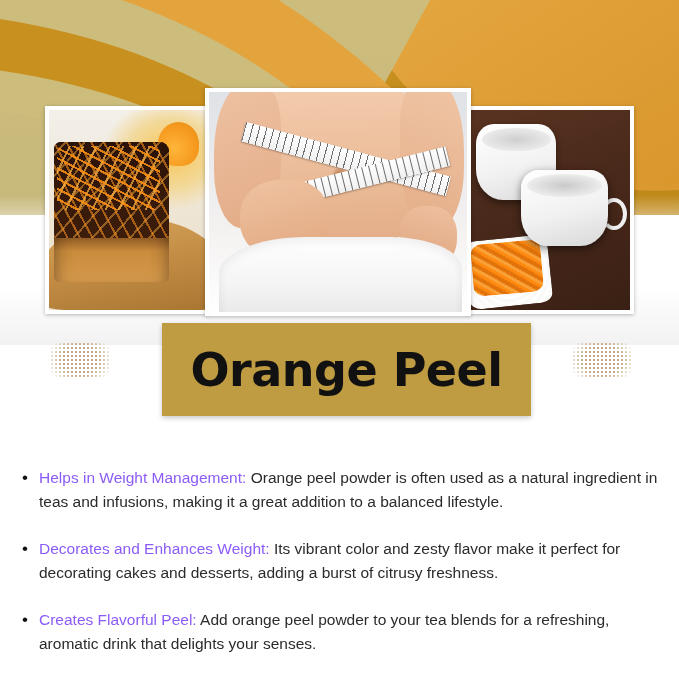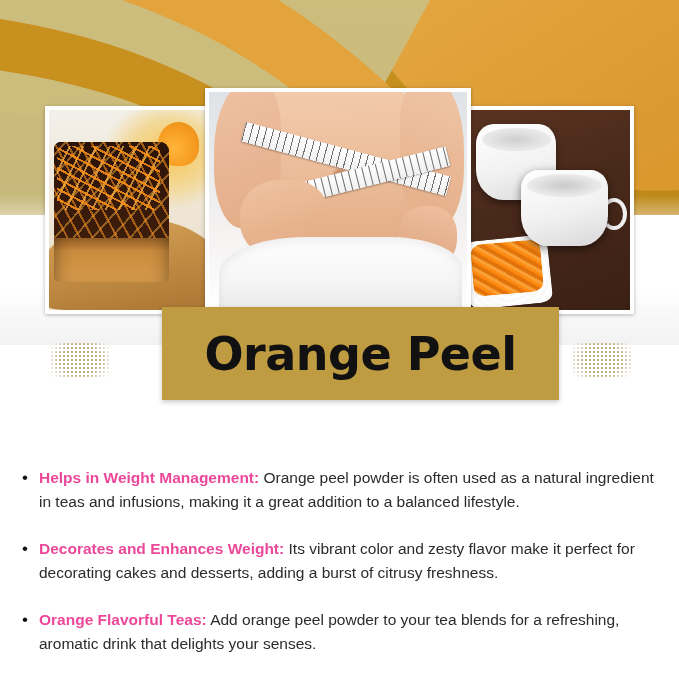--- a/index.html
+++ b/index.html
@@ -179,21 +179,21 @@
     background:
       repeating-linear-gradient(34deg, #ff8a0f 0 3px, #f9a23a 3px 6px, #e2730a 6px 10px),
       repeating-linear-gradient(-52deg, rgba(255,160,40,.8) 0 3px, rgba(0,0,0,0) 3px 9px);
     border-radius:18%;
     transform:rotate(-5deg);
     z-index:2;
   }
 
   
   .title-banner {
-    position:absolute; left:162px; top:307px; width:397px; height:93px;
+    position:absolute; left:162px; top:323px; width:369px; height:93px;
     background:#bf9b41;
     display:flex; align-items:center; justify-content:center;
     z-index:6;
     box-shadow:0 2px 5px rgba(0,0,0,.22);
   }
   .title-banner .title {
     font-size:46px; font-weight:bold; color:#111111;
     letter-spacing:-.5px; white-space:nowrap;
     font-family:"DejaVu Sans", sans-serif;
   }
@@ -219,21 +219,21 @@
   .benefit { display:flex; margin-bottom:24px; }
   .bullet {
     flex:0 0 auto; width:17px; color:#111; font-size:17px; line-height:23px;
     text-align:left;
   }
   .btext {
     flex:1 1 auto;
     font-size:15.5px; line-height:23.5px; color:#2b2b2b;
     font-family:"Liberation Sans", sans-serif;
   }
-  .btext b { color:#ec4899; font-weight:bold; }
+  .btext b { color:#8b5cf6; font-weight:normal; }
 </style>
 </head>
 <body>
 
 <div class="hero">
   <svg width="679" height="250" viewBox="0 0 679 250">
     <defs>
       <linearGradient id="gPale" x1="0" y1="0" x2="0" y2="1">
         <stop offset="0%" stop-color="#cdbd7d"></stop>
         <stop offset="100%" stop-color="#c6b87b"></stop>
@@ -335,17 +335,17 @@
     <span class="bullet">•</span>
     <div class="btext">
       <b>Decorates and Enhances Weight:</b> 
       <span>Its vibrant color and zesty flavor make it perfect for decorating cakes and desserts, adding a burst of citrusy freshness.</span>
     </div>
   </div>
 
   <div class="benefit">
     <span class="bullet">•</span>
     <div class="btext">
-      <b>Orange Flavorful Teas:</b> 
+      <b>Creates Flavorful Peel:</b> 
       <span>Add orange peel powder to your tea blends for a refreshing, aromatic drink that delights your senses.</span>
     </div>
   </div>
 </div>
 
 </body></html>

